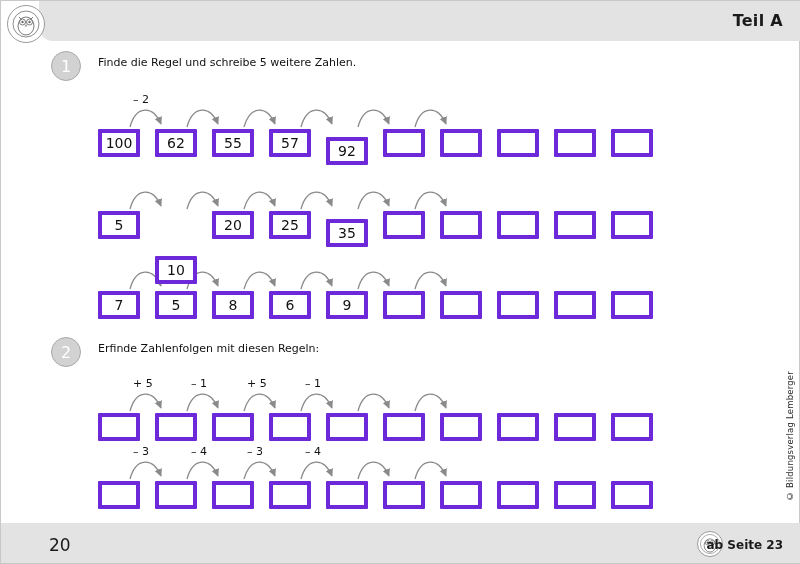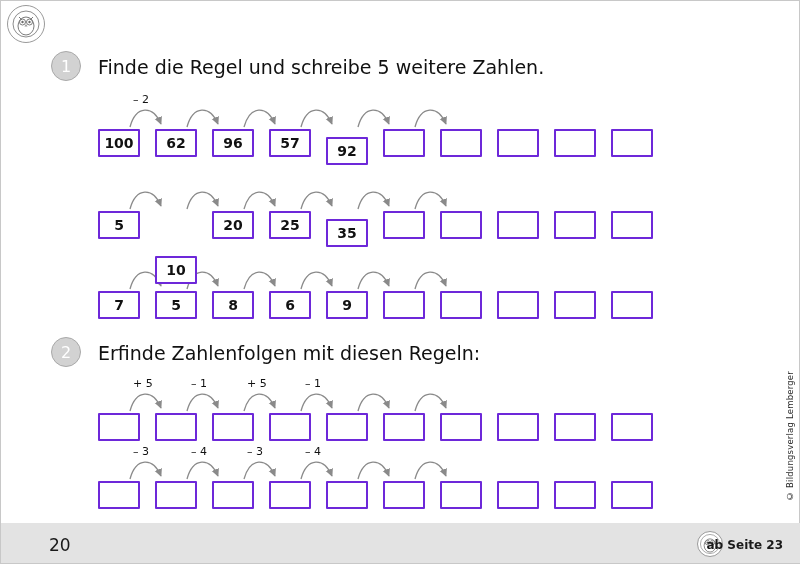--- a/index.html
+++ b/index.html
@@ -115,58 +115,60 @@
     box-sizing: border-box;
     color: #ffffff;
     font-size: 16px;
     display: flex;
     align-items: center;
     justify-content: center;
     font-weight: normal;
   }
   .task-text {
     position: absolute;
-    font-size: 19px;
+    font-size: 11px;
     color: #111111;
   }
 
   
   .box {
     position: absolute;
     width: 42px;
     height: 28px;
-    border: 2px solid #6d28d9;
+    border: 4px solid #6d28d9;
     box-sizing: border-box;
     background: #ffffff;
     font-size: 14px;
     color: #111111;
     display: flex;
     align-items: center;
     justify-content: center;
     border-radius: 1px;
-    font-weight: bold;
   }
   .op-label {
     position: absolute;
     font-size: 11px;
     color: #111111;
     white-space: nowrap;
   }
   svg.arrows {
     position: absolute;
     left: 0; top: 0;
     width: 800px; height: 564px;
     pointer-events: none;
   }
 </style>
 </head>
 <body>
 
 <div class="page">
 
+  <div class="header-bar">
+    <div class="header-title">Teil A</div>
+  </div>
   <div class="corner-logo">
     <svg width="30" height="30" viewBox="0 0 30 30" aria-hidden="true">
       <circle cx="15" cy="15" r="13" fill="#ffffff" stroke="#8d8d8d" stroke-width="1"></circle>
       <ellipse cx="15" cy="17" rx="8" ry="9" fill="none" stroke="#7a7a7a" stroke-width="1"></ellipse>
       <circle cx="11.5" cy="13" r="3" fill="none" stroke="#7a7a7a" stroke-width="1"></circle>
       <circle cx="18.5" cy="13" r="3" fill="none" stroke="#7a7a7a" stroke-width="1"></circle>
       <circle cx="11.5" cy="13" r="1.2" fill="#6b6b6b"></circle>
       <circle cx="18.5" cy="13" r="1.2" fill="#6b6b6b"></circle>
       <path d="M15 15 l-1.6 2.4 h3.2 z" fill="#9a9a9a"></path>
       <path d="M8 8 l3 3 M22 8 l-3 3" stroke="#7a7a7a" stroke-width="1" fill="none"></path>
@@ -222,21 +224,21 @@
       <path d="M243,478 C249,456 266,456 274,475"></path>
       <path d="M300,478 C306,456 323,456 331,475"></path>
       <path d="M357,478 C363,456 380,456 388,475"></path>
       <path d="M414,478 C420,456 437,456 445,475"></path>
     </g>
   </svg>
 
   <div class="op-label" style="left:132px; top:92px;">– 2</div>
   <div class="box" style="left:97px;  top:128px;">100</div>
   <div class="box" style="left:154px; top:128px;">62</div>
-  <div class="box" style="left:211px; top:128px;">96</div>
+  <div class="box" style="left:211px; top:128px;">55</div>
   <div class="box" style="left:268px; top:128px;">57</div>
   <div class="box" style="left:325px; top:136px;">92</div>
   <div class="box" style="left:382px; top:128px;"></div>
   <div class="box" style="left:439px; top:128px;"></div>
   <div class="box" style="left:496px; top:128px;"></div>
   <div class="box" style="left:553px; top:128px;"></div>
   <div class="box" style="left:610px; top:128px;"></div>
 
   <div class="box" style="left:97px;  top:210px;">5</div>
   <div class="box" style="left:154px; top:210px;margin-top:45px;">10</div>

